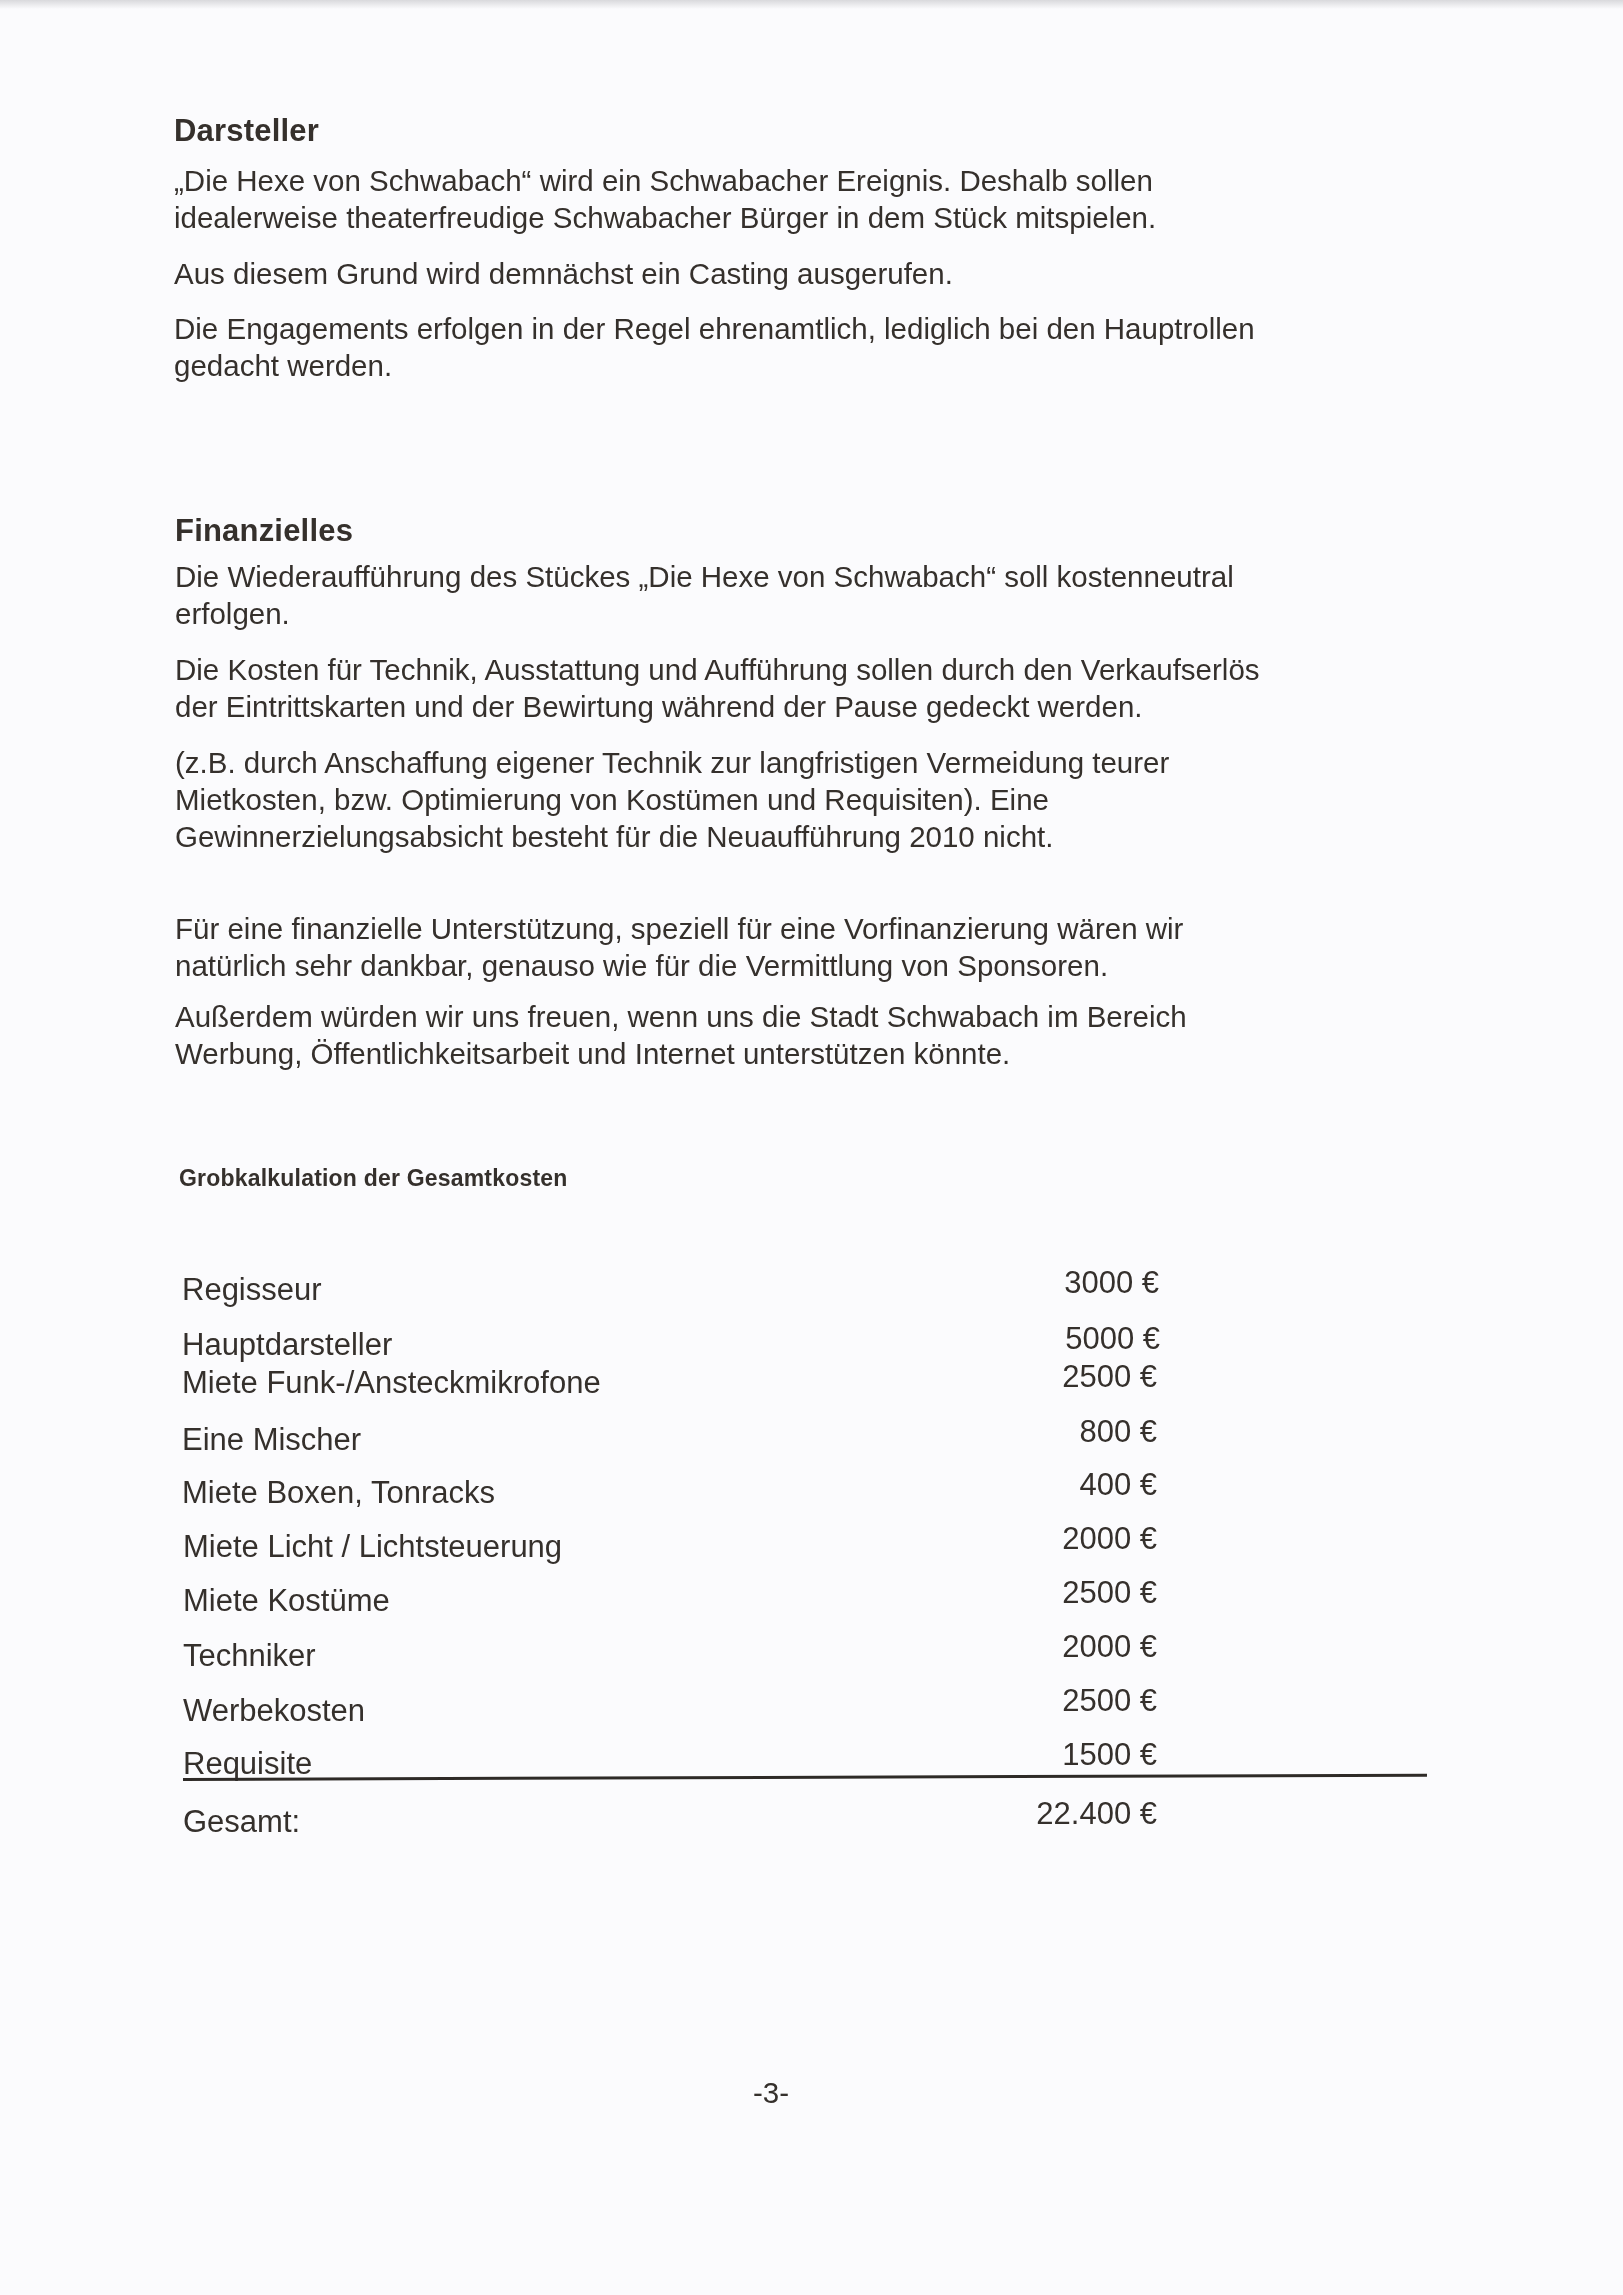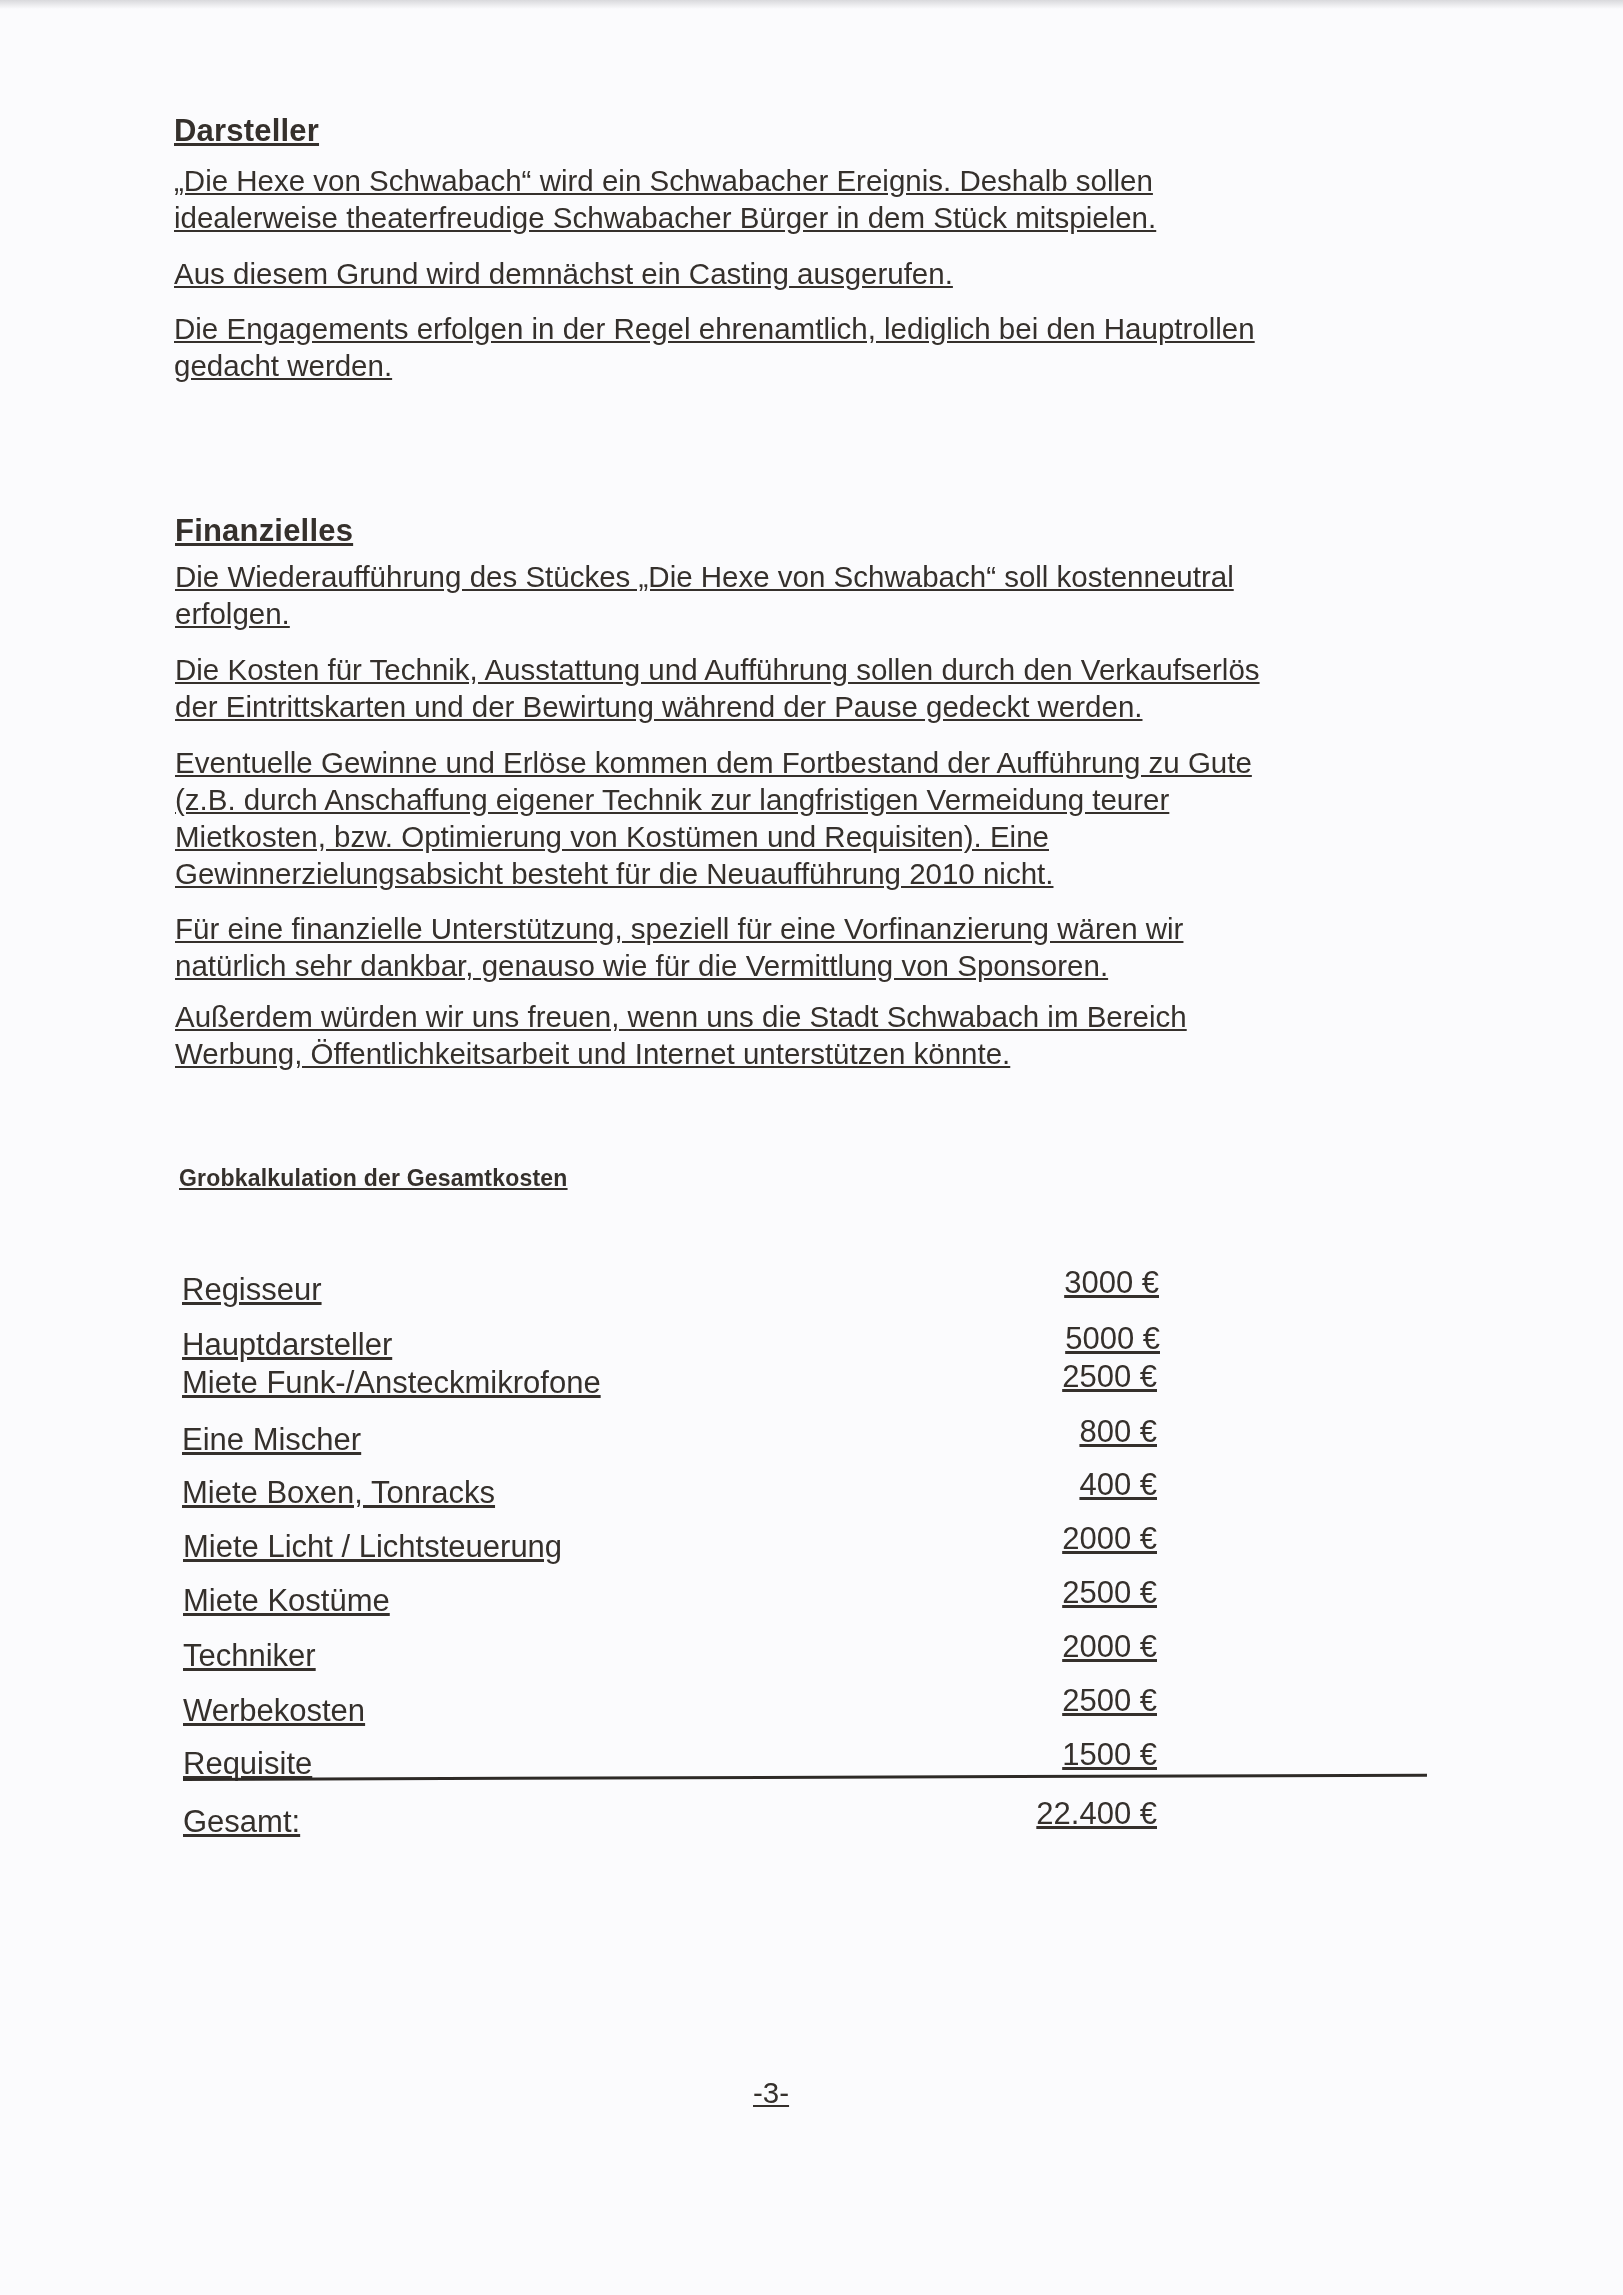--- a/index.html
+++ b/index.html
@@ -6,21 +6,21 @@
   body {
     width: 1623px; height: 2295px; position: relative; overflow: hidden;
     background: #fbfbfd;
     font-family: "Liberation Sans", sans-serif;
     color: #35302c;
   }
   .page-shadow-top {
     position: absolute; left: 0; top: 0; width: 1623px; height: 9.2px;
     background: linear-gradient(#d9d9dc, rgba(251,251,253,0));
   }
-  .abs { position: absolute; white-space: nowrap; text-decoration: underline; }
+  .abs { position: absolute; white-space: nowrap; }
   .h { font-weight: bold; font-size: 31px; letter-spacing: 0.2px; }
   .p { font-size: 29.5px; line-height: 37px; }
   .t-label { font-size: 31px; }
   .t-amt { font-size: 31px; text-align: right; width: 262px; }
   .rule {
     position: absolute; left: 183px; top: 1778px; width: 1244px; height: 2.6px;
     background: #2e2a27; transform: rotate(-0.2deg); transform-origin: left center;
   }
   .pagenum { font-size: 29.5px; }
 </style>
@@ -45,21 +45,20 @@
 <div class="abs h" style="left:175px; top:513px;">Finanzielles</div>
 <div class="abs p" style="left:175px; top:558px;">
   <div>Die Wiederaufführung des Stückes „Die Hexe von Schwabach“ soll kostenneutral</div>
   <div>erfolgen.</div>
 </div>
 <div class="abs p" style="left:175px; top:651px;">
   <div>Die Kosten für Technik, Ausstattung und Aufführung sollen durch den Verkaufserlös</div>
   <div>der Eintrittskarten und der Bewirtung während der Pause gedeckt werden.</div>
 </div>
 <div class="abs p" style="left:175px; top:744px;">
-  <div>Eventuelle Gewinne und Erlöse kommen dem Fortbestand der Aufführung zu Gute</div>
   <div>(z.B. durch Anschaffung eigener Technik zur langfristigen Vermeidung  teurer</div>
   <div>Mietkosten, bzw. Optimierung von Kostümen und Requisiten). Eine</div>
   <div>Gewinnerzielungsabsicht besteht für die Neuaufführung 2010 nicht.</div>
 </div>
 <div class="abs p" style="left:175px; top:910px;">
   <div>Für eine finanzielle Unterstützung, speziell für eine Vorfinanzierung wären wir</div>
   <div>natürlich sehr dankbar, genauso wie für die Vermittlung von Sponsoren.</div>
 </div>
 <div class="abs p" style="left:175px; top:998px;">
   <div>Außerdem würden wir uns freuen, wenn uns die Stadt Schwabach im Bereich</div>

